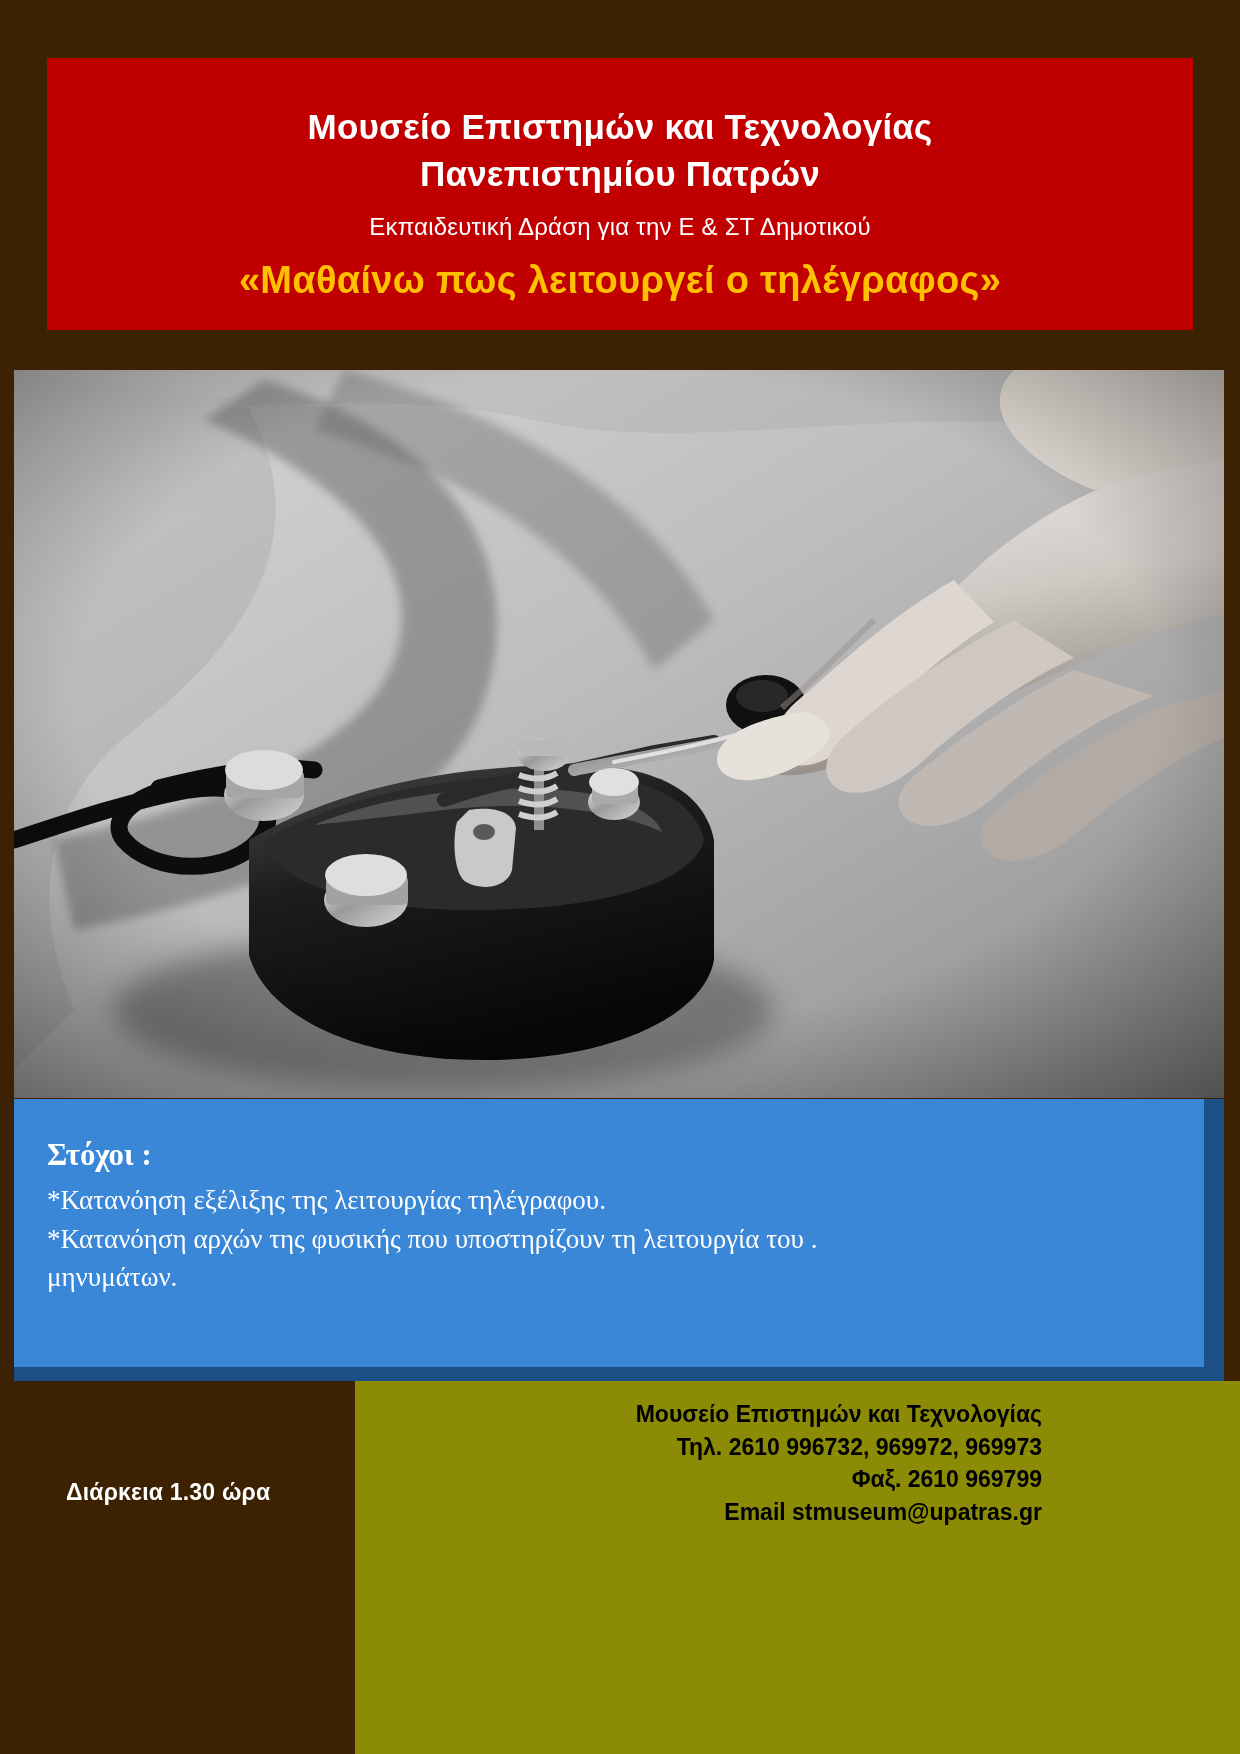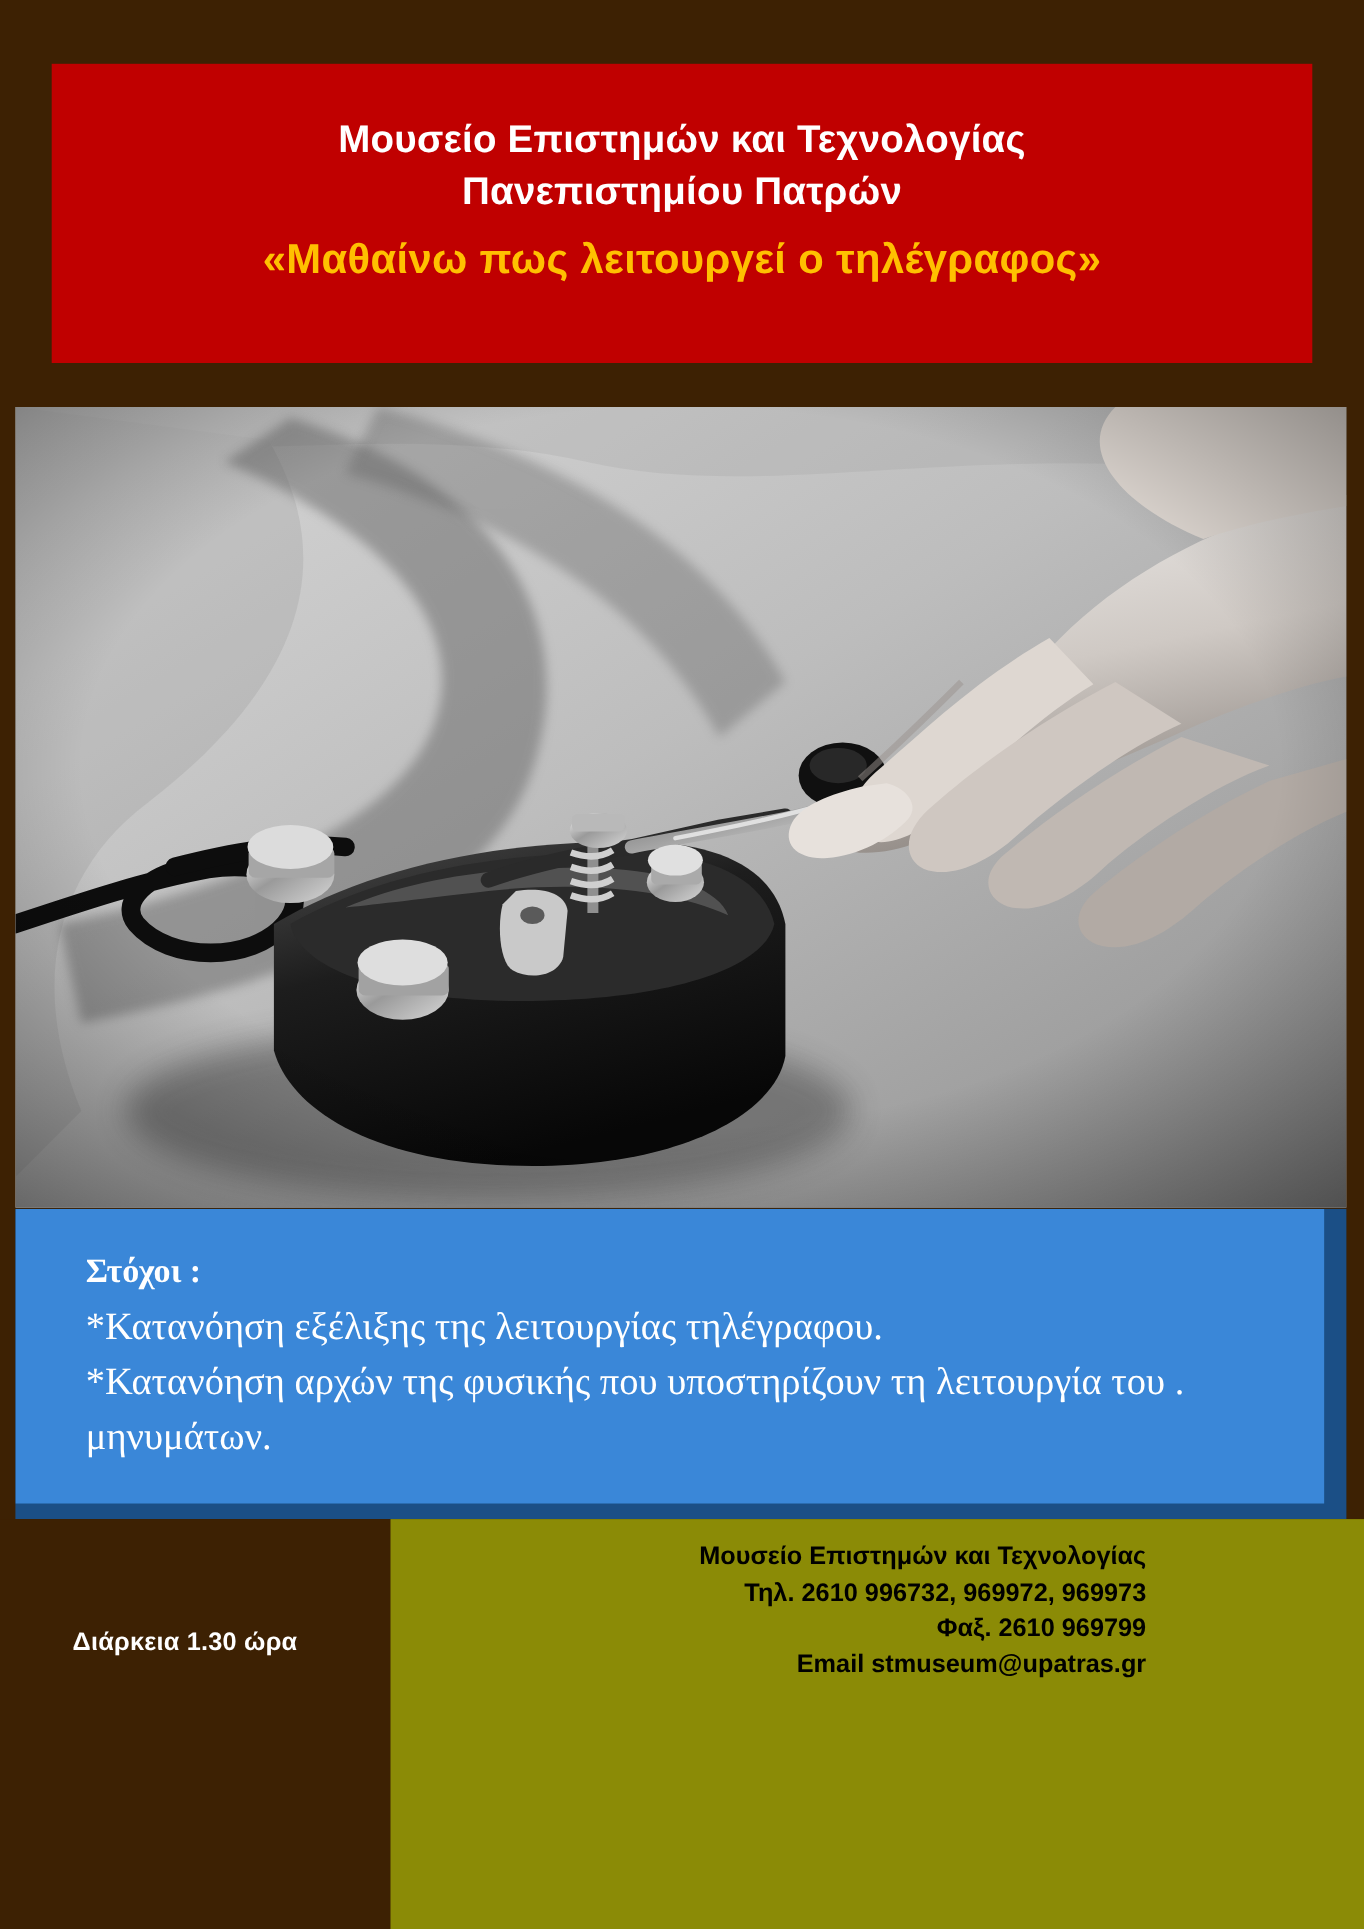--- a/index.html
+++ b/index.html
@@ -80,34 +80,34 @@
   .goals {
     position: absolute;
     left: 14px;
     top: 1099px;
     width: 1190px;
     height: 268px;
     background: #3a87d8;
     clip-path: polygon(0 0, 100% 0, 100% 100%, 0 100%);
   }
   .goals-inner {
-    padding: 38px 56px 0 64px;
+    padding: 38px 56px 0 33px;
     box-sizing: border-box;
   }
   .goals-title {
     color: #ffffff;
     font-family: "Liberation Serif", serif;
     font-size: 31px;
     font-weight: bold;
     margin-bottom: 8px;
   }
   .goals-line {
     color: #ffffff;
     font-family: "Liberation Serif", serif;
-    font-size: 35px;
+    font-size: 27px;
     line-height: 1.43;
   }
 
   
   .bottom-left {
     position: absolute;
     left: 0;
     top: 1381px;
     width: 1240px;
     height: 373px;
@@ -144,20 +144,21 @@
     display: block;
     white-space: nowrap;
   }
 </style>
 </head>
 <body>
 
 <div class="header-band">
   <div class="hdr-line1">Μουσείο Επιστημών και Τεχνολογίας</div>
   <div class="hdr-line2">Πανεπιστημίου Πατρών</div>
+  <div class="hdr-sub">Εκπαιδευτική Δράση για την Ε &amp; ΣΤ Δημοτικού</div>
   <div class="hdr-title">«Μαθαίνω πως λειτουργεί ο τηλέγραφος»</div>
 </div>
 
 <div class="photo">
   <svg viewBox="0 0 1210 728" preserveAspectRatio="xMidYMid slice">
     <defs>
       <linearGradient id="bg" x1="0" y1="0" x2="1" y2="1">
         <stop offset="0%" stop-color="#d7d7d7"></stop>
         <stop offset="45%" stop-color="#bdbdbd"></stop>
         <stop offset="100%" stop-color="#8f8f8f"></stop>

